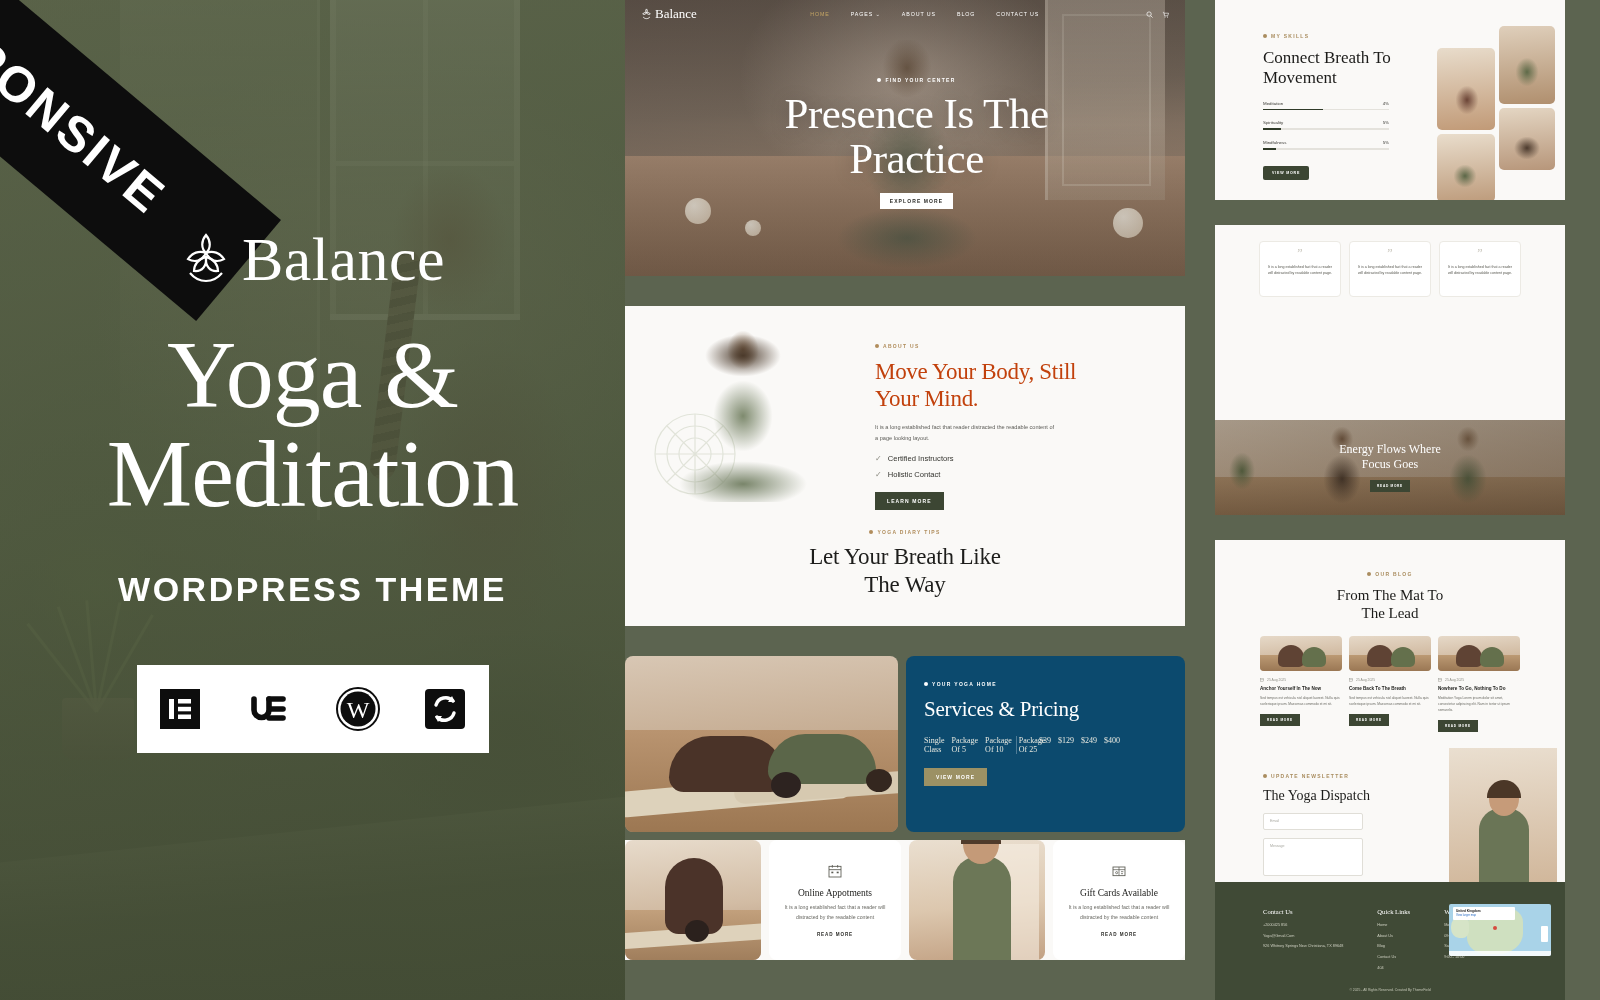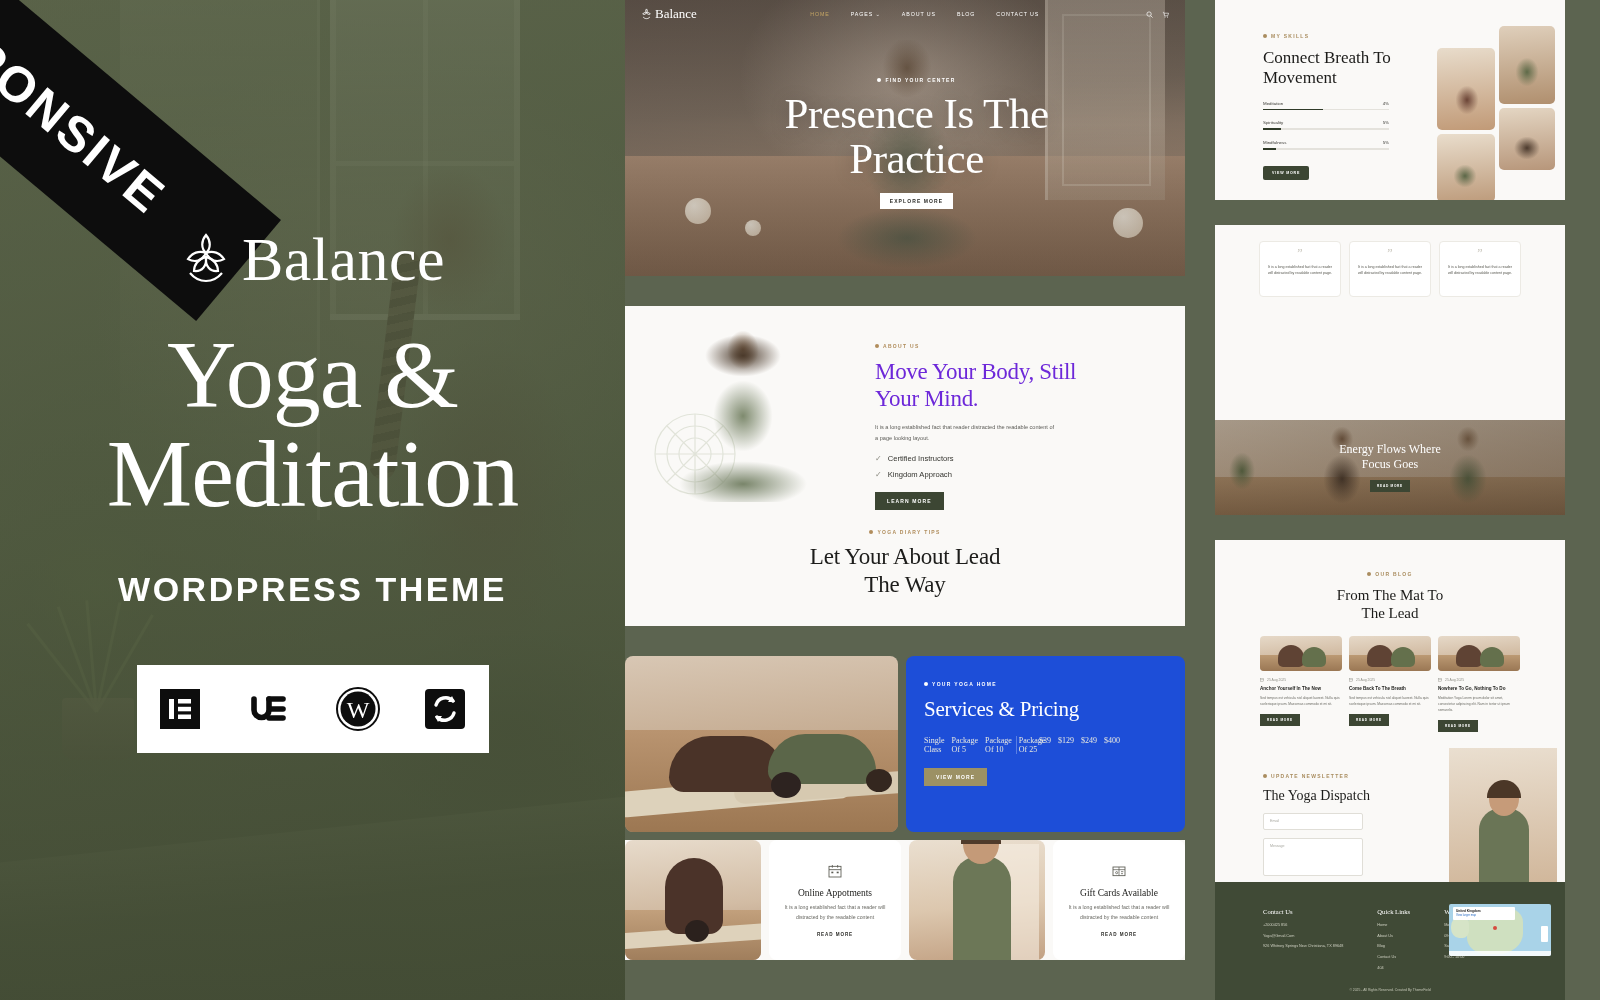--- a/index.html
+++ b/index.html
@@ -185,21 +185,21 @@
     content:""; position:absolute; left:40px; top:-2px; width:104px; height:60px;
     border-radius:50%/60% 60% 40% 40%;
     background:radial-gradient(ellipse 54px 30px at 50% 56%, #4b3a2b, rgba(75,58,43,0) 70%);
   }
   .about-orn {
     position:absolute; left:6px; bottom:4px; width:128px; height:108px; opacity:.22;
   }
   .about-txt { flex:1; padding:28px 20px 0 0; }
   .about-eyebrow { color:#b08d5c; }
   .about-h2 {
-    font-family:"Liberation Serif", serif; font-weight:400; color:#6d28d9;
+    font-family:"Liberation Serif", serif; font-weight:400; color:#c2410c;
     font-size:23px; line-height:1.16; margin-top:7px; letter-spacing:-.3px;
   }
   .about-p { color:#5d5d58; font-size:5.6px; line-height:1.85; margin-top:10px; max-width:182px; }
   .about-list { margin-top:11px; display:flex; flex-direction:column; gap:7px; }
   .about-list li { list-style:none; display:flex; align-items:center; gap:6px; color:#33332e; font-size:7.6px; }
   .tick { color:#8a8a80; font-size:8px; }
   .btn-dark {
     display:inline-block; margin-top:13px; background:#3c4633; color:#fff;
     font-size:5px; font-weight:700; letter-spacing:1.1px; padding:6px 12px;
   }
@@ -217,21 +217,21 @@
     background:linear-gradient(175deg,#d8c7b4 0%,#c6ad93 48%,#a98a6c 100%);
   }
   .svc-photo .floor{position:absolute;left:0;right:0;bottom:0;height:58%;background:linear-gradient(180deg,#b99470,#9c7752);}
   .svc-photo .matA{position:absolute;left:-12px;bottom:24px;width:240px;height:26px;border-radius:13px;background:#ddd2bb;transform:rotate(-5deg);}
   .svc-photo .matB{position:absolute;right:-26px;bottom:34px;width:190px;height:22px;border-radius:11px;background:#d6c9b0;transform:rotate(-4deg);}
   .svc-photo .bodyA{position:absolute;left:44px;bottom:40px;width:116px;height:56px;border-radius:56px 56px 20px 20px;background:#4a3328;}
   .svc-photo .bodyB{position:absolute;right:22px;bottom:48px;width:108px;height:50px;border-radius:52px 52px 18px 18px;background:#5b6649;}
   .svc-photo .headA{position:absolute;left:146px;bottom:34px;width:30px;height:26px;border-radius:50%;background:#2d2320;}
   .svc-photo .headB{position:absolute;right:6px;bottom:40px;width:26px;height:23px;border-radius:50%;background:#34271f;}
   .svc-card {
-    flex:1; border-radius:8px; background:#1d4ed8; padding:16px 18px; color:#fff; position:relative;
+    flex:1; border-radius:8px; background:#0c4a6e; padding:16px 18px; color:#fff; position:relative;
   }
   .svc-card .eyebrow { color:#fff; }
   .svc-card h2 { font-family:"Liberation Serif", serif; font-weight:400; font-size:21px; margin-top:7px; letter-spacing:-.2px; }
   .price-wrap { display:flex; margin-top:14px; }
   .price-names, .price-vals { display:flex; gap:7px; }
   .price-names { width:92px; }
   .price-vals { padding-left:22px; border-left:1px solid rgba(255,255,255,.28); }
   .price-wrap span { font-family:"Liberation Serif", serif; font-size:8px; color:#e8e9e0; }
   .btn-gold {
     display:inline-block; margin-top:14px; background:#9c9164; color:#fff;
@@ -513,33 +513,33 @@
             <span>Your Mind.</span>
           </h2>
           <p class="about-p">It is a long established fact that reader distracted the readable content of a page looking layout.</p>
           <ul class="about-list">
             <li>
               <span class="tick">✓</span>
               <span>Certified Instructors</span>
             </li>
             <li>
               <span class="tick">✓</span>
-              <span>Kingdom Approach</span>
+              <span>Holistic Contact</span>
             </li>
           </ul>
           <span class="btn-dark">LEARN MORE</span>
         </div>
       </div>
       <div class="breath">
         <div class="eyebrow">
           <span class="dot"></span>
           <span>YOGA DIARY TIPS</span>
         </div>
         <h2>
-          <span>Let Your About Lead</span><br>
+          <span>Let Your Breath Like</span><br>
           <span>The Way</span>
         </h2>
       </div>
     </section>
 
     <section class="panel svc">
       <div class="svc-photo">
         <div class="floor"></div>
           <div class="matA"></div>
           <div class="matB"></div>

